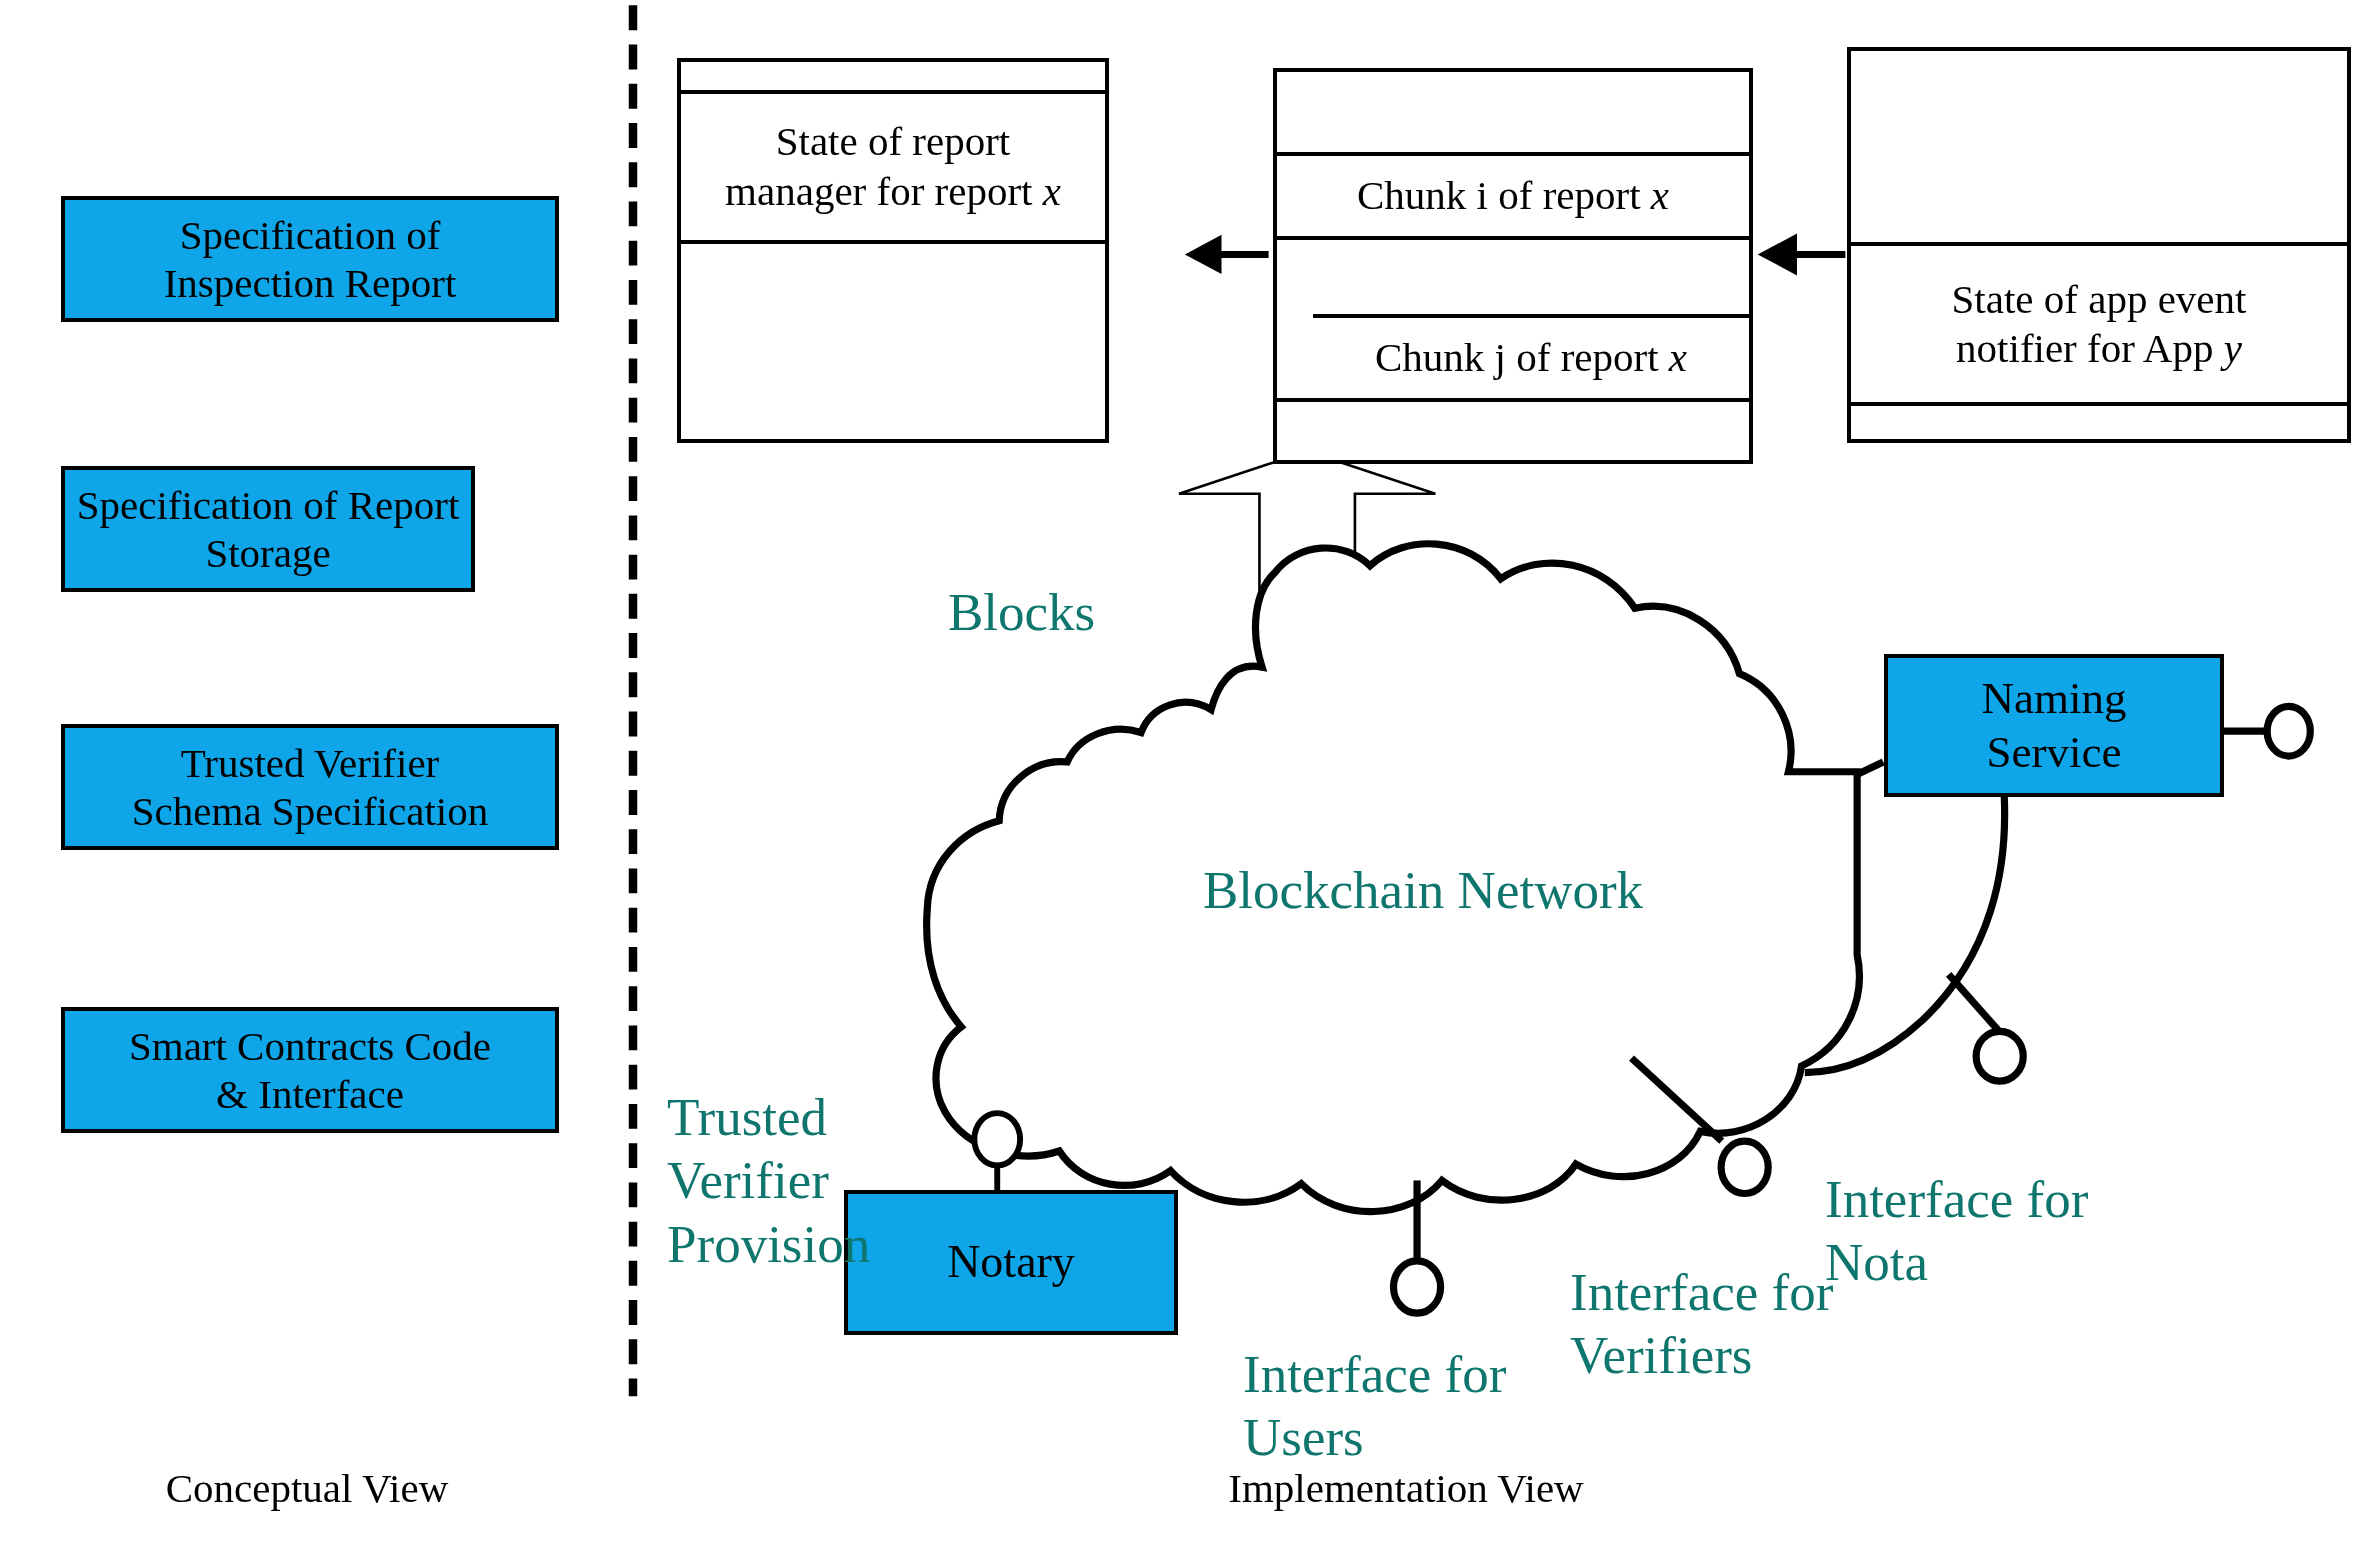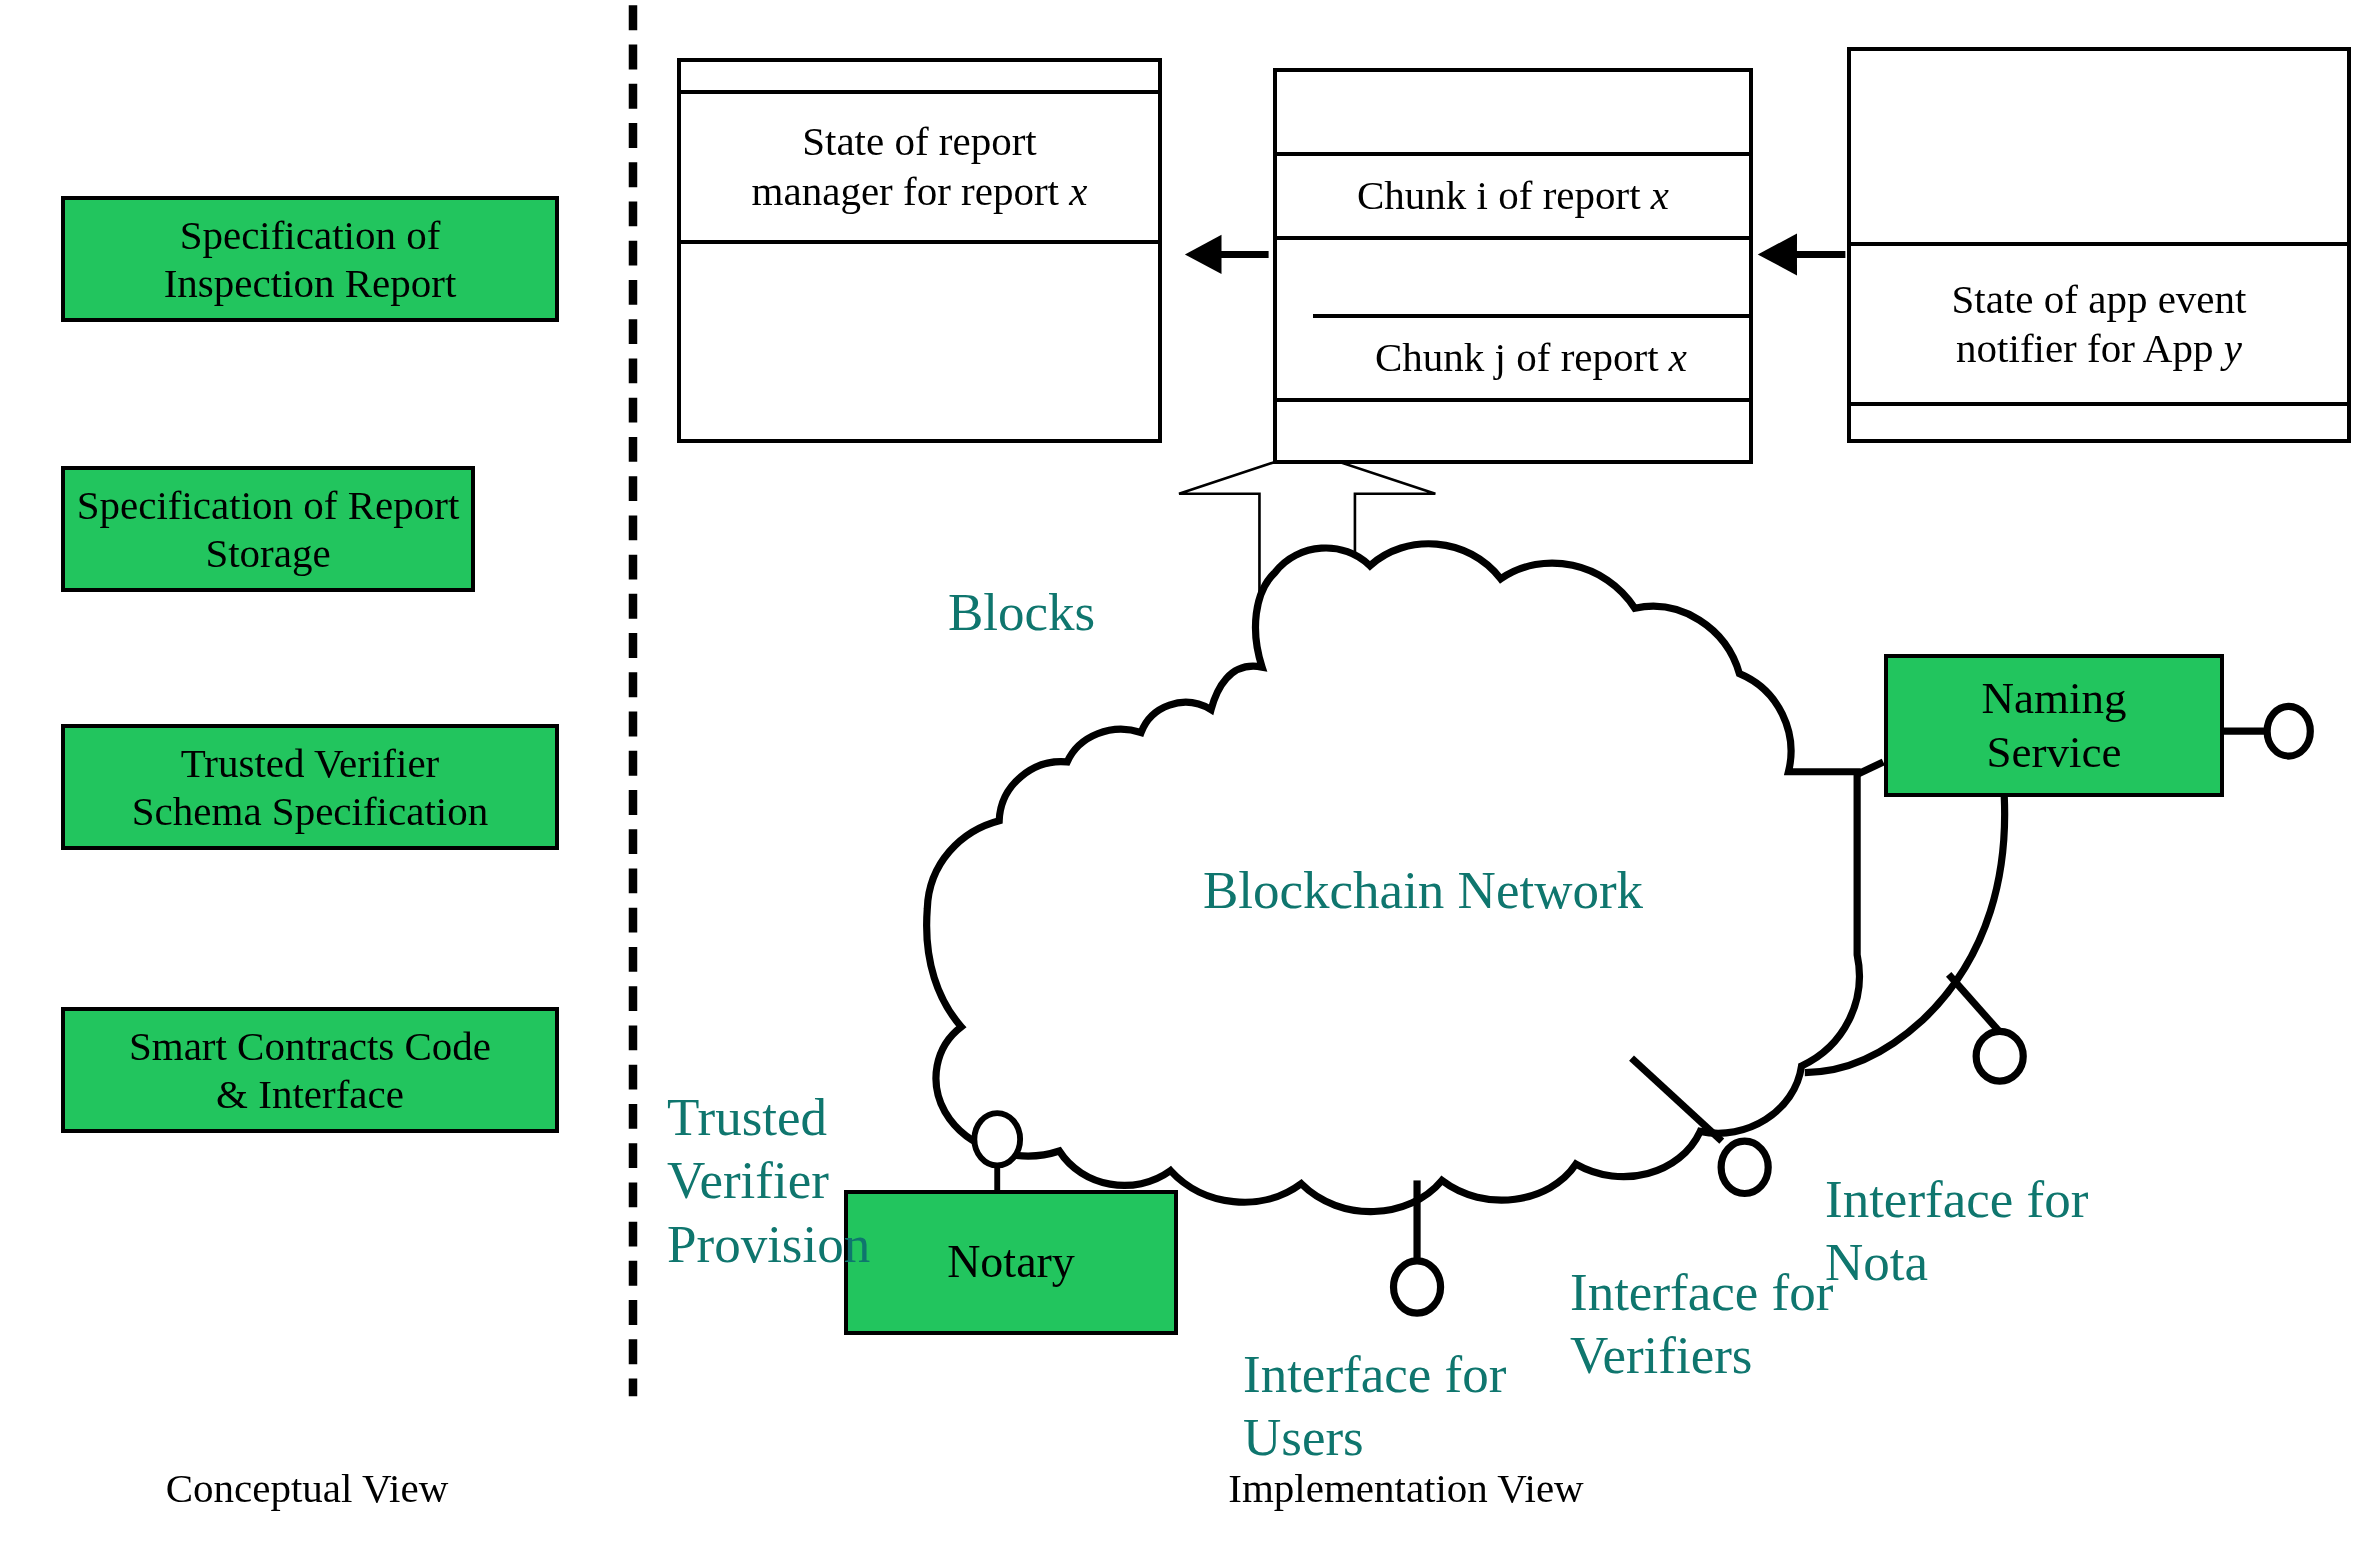--- a/index.html
+++ b/index.html
@@ -16,21 +16,21 @@
     font-family: "Liberation Serif", "DejaVu Serif", serif;
     color: #000000;
     overflow: hidden;
   }
 
   
   .box {
     position: absolute;
     box-sizing: border-box;
     border: 4.6px solid #000;
-    background: #22c55e;
+    background: #0ea5e9;
     display: flex;
     align-items: center;
     justify-content: center;
     text-align: center;
     line-height: 1.18;
   }
   .spec-box { font-size: 41px; }
 
   
   .blockstack {
@@ -171,21 +171,21 @@
   <div class="box spec-box" style="left:61px; top:724px; width:498px; height:126px;">
     <span style="white-space: pre-line;">Trusted Verifier
 Schema Specification</span>
   </div>
 
   <div class="box spec-box" style="left:61px; top:1007px; width:498px; height:126px;">
     <span style="white-space: pre-line;">Smart Contracts Code
 &amp; Interface</span>
   </div>
 
-  <div class="blockstack" style="left:677px; top:58px; width:485px; height:385px;">
+  <div class="blockstack" style="left:677px; top:58px; width:432px; height:385px;">
     <div class="cell" style="height:27.5px;"></div>
     <div class="cell" style="height:150px;">
       <span><span style="white-space: pre-line;">State of report
 manager for report </span><span class="ital">x</span></span>
     </div>
     <div class="cell" style="flex:1;"></div>
   </div>
 
   <div class="blockstack" style="left:1273px; top:68px; width:480px; height:396px;">
     <div class="cell" style="height:80px;"></div>

